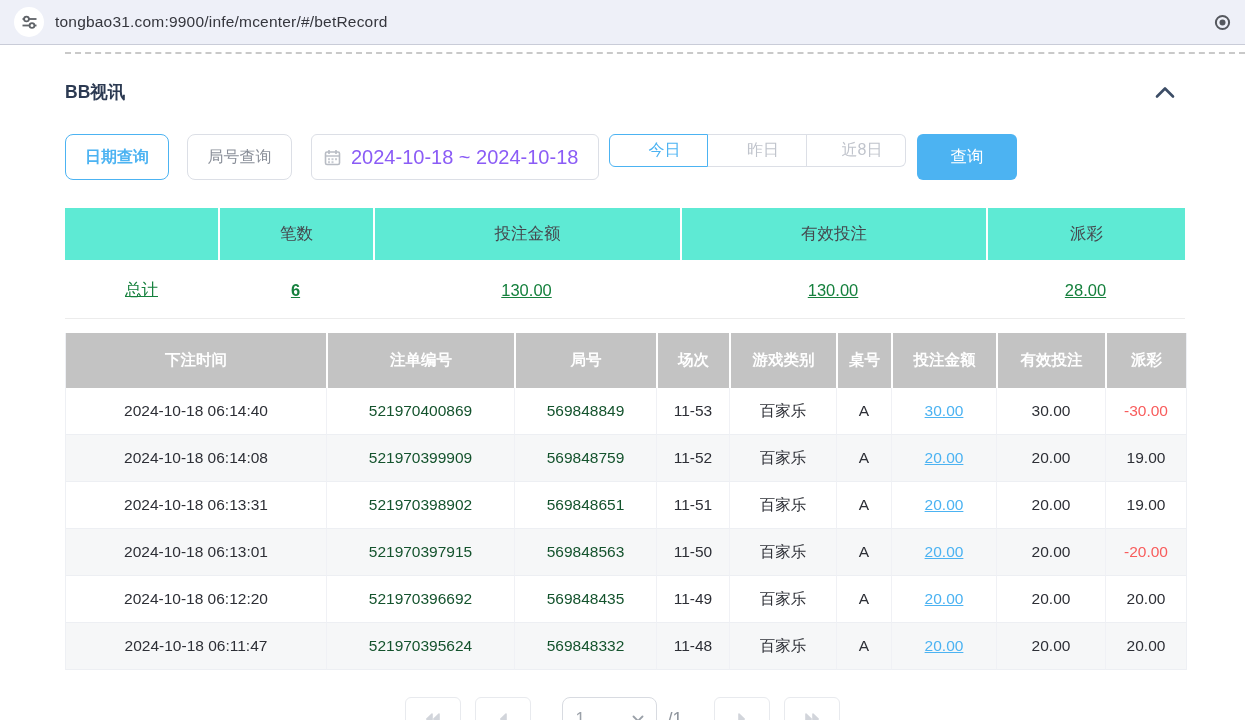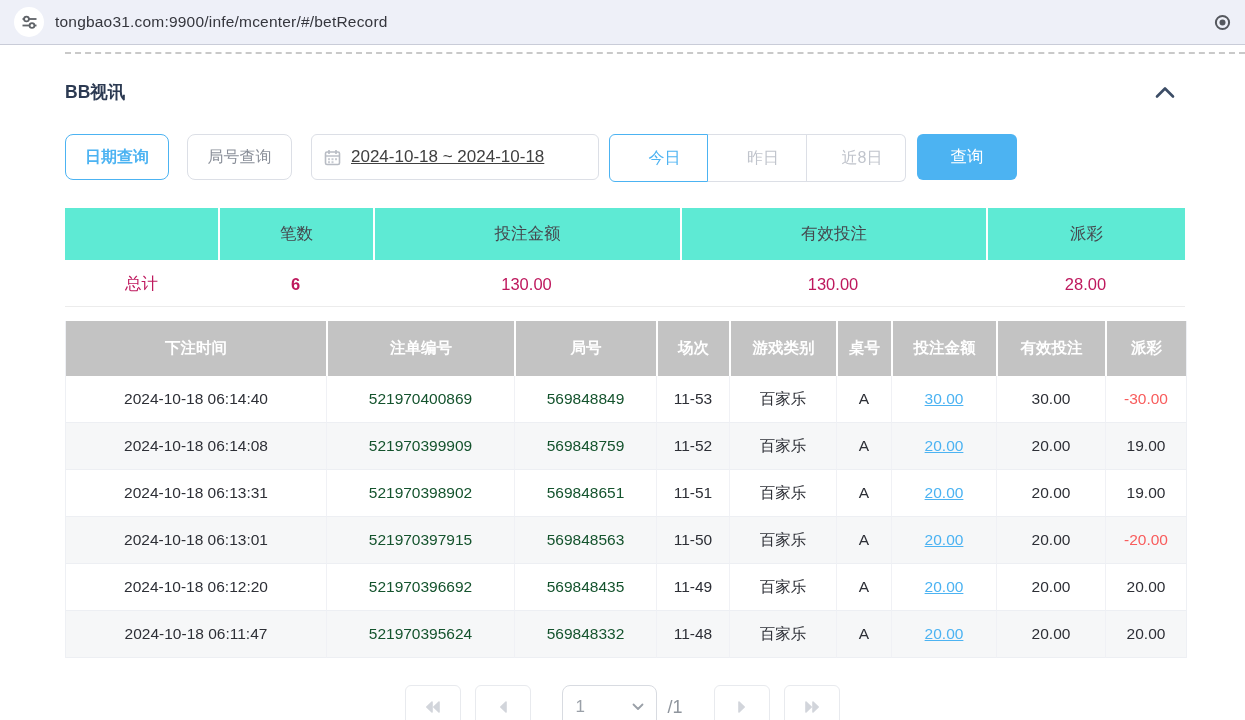--- a/index.html
+++ b/index.html
@@ -23,37 +23,37 @@
   .collapse-btn { background:none; border:none; cursor:pointer; padding:2px 8px; }
 
   
   .filter-row { margin:30px 60px 0 65px; display:flex; align-items:center; }
   .btn { height:46px; border-radius:8px; background:#fff; font-size:16px; cursor:pointer; }
   .btn-date-query { width:104px; border:1px solid #4cb3f2; color:#4cb3f2; font-weight:bold; }
   .btn-round-query { width:105px; border:1px solid #dcdfe6; color:#8a8f99; margin-left:18px; }
   .date-input { margin-left:19px; width:288px; height:46px; border:1px solid #dcdfe6;
     border-radius:6px; display:flex; align-items:center; padding:0 12px; background:#fff; cursor:pointer; }
   .date-input .cal { flex:0 0 auto; }
-  .date-input .date-text { margin-left:10px; font-size:17px; color:#404040;text-decoration:underline; }
+  .date-input .date-text { margin-left:10px; font-size:20px; color:#8b5cf6; }
   .segmented { margin-left:10px; display:inline-flex; height:46px; }
-  .seg-btn { width:99px; height:48px; background:#fff; font-size:16px; cursor:pointer;
+  .seg-btn { width:99px; height:33px; background:#fff; font-size:16px; cursor:pointer;
     border:1px solid #dcdfe6; border-left:none; color:#c0c4cc;padding-left:12px; }
   .seg-btn.first { border:1px solid #4cb3f2; color:#4cb3f2; border-radius:6px 0 0 6px; }
   .seg-btn.last { border-radius:0 6px 6px 0; }
   .btn-search { margin-left:11px; width:100px; height:46px; background:#4cb3f2; color:#fff;
     border:none; border-radius:6px; font-size:16.5px; cursor:pointer; }
 
   
   table { border-collapse:separate; border-spacing:0; table-layout:fixed; }
   .summary-table { margin:28px 60px 0 65px; width:1120px; }
   .summary-table th { background:#5eead4; height:52px; font-size:16.5px; font-weight:normal;
     color:#45484e; text-align:center; border-left:2px solid #fff; }
   .summary-table th:first-child { border-left:none; }
-  .summary-table td { height:47px; background:#fff; text-align:center; font-size:16.5px;
-    color:#be185d; border-bottom:1px solid #ececec; border-top:2px solid #fff; }
+  .summary-table td { height:59px; background:#fff; text-align:center; font-size:16.5px;
+    color:#15803d; border-bottom:1px solid #ececec; border-top:2px solid #fff;text-decoration:underline; }
   .summary-table td.bold { font-weight:bold; }
 
   
   .bet-table { margin:14px 60px 0 65px; width:1120px; border-left:1px solid #eef0f4;
     border-right:1px solid #eef0f4; }
   .bet-table th { background:#c3c3c3; height:55px; color:#fff; font-weight:bold;
     font-size:15.5px; text-align:center; border-left:2px solid #fff; }
   .bet-table th:first-child { border-left:none; }
   .bet-table td { height:47px; text-align:center; font-size:15.5px; color:#2d2f36;
     border-bottom:1px solid #edeff3; border-left:1px solid #f0f1f5; }

